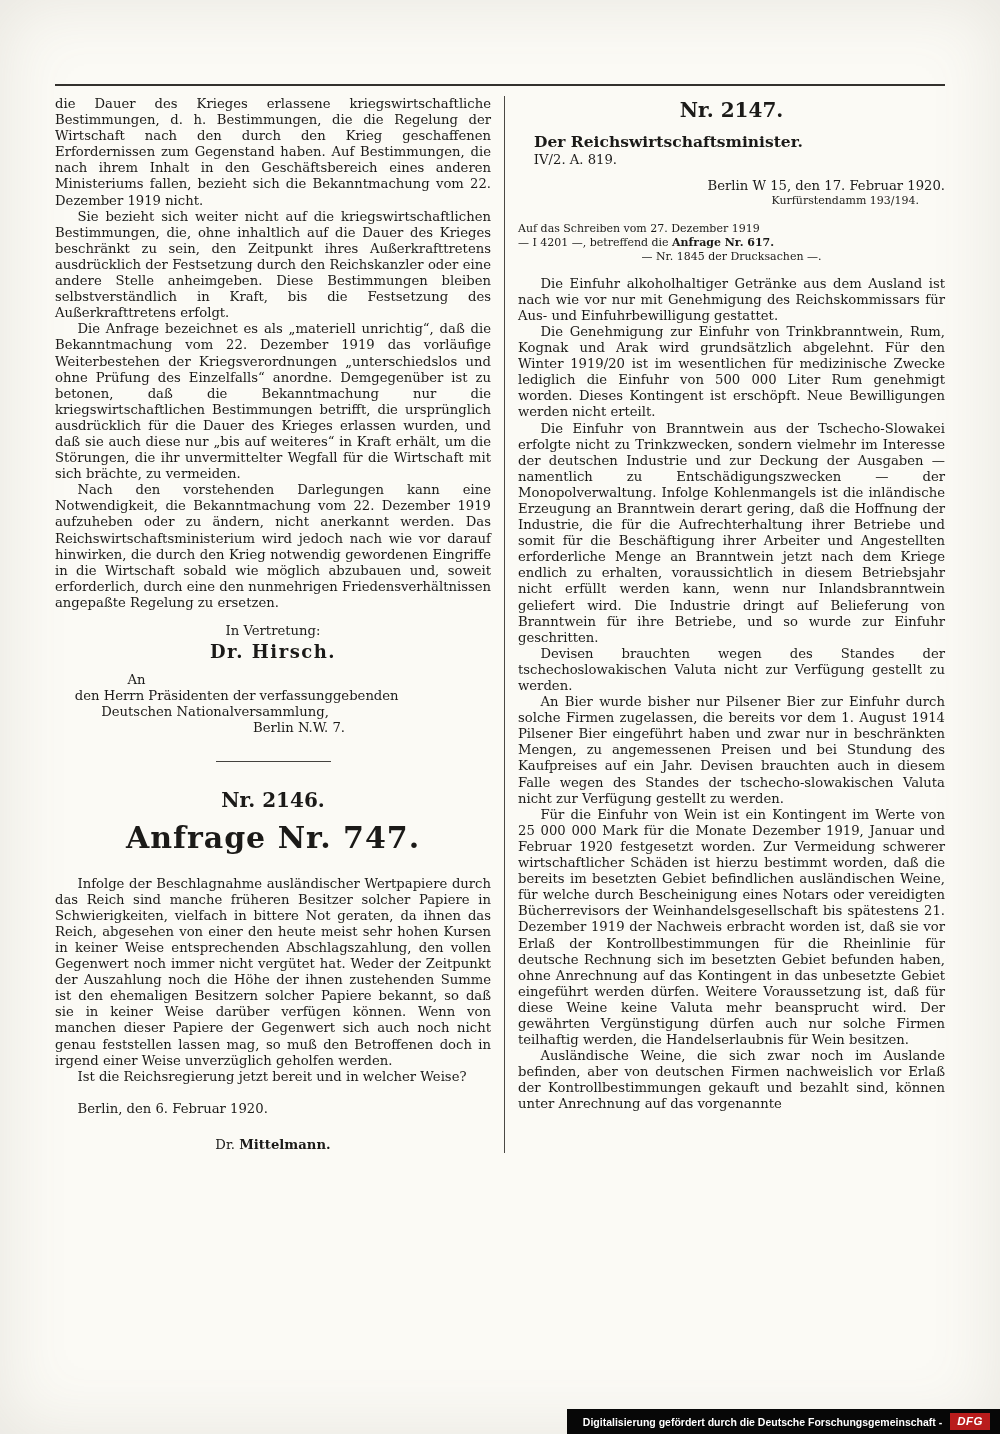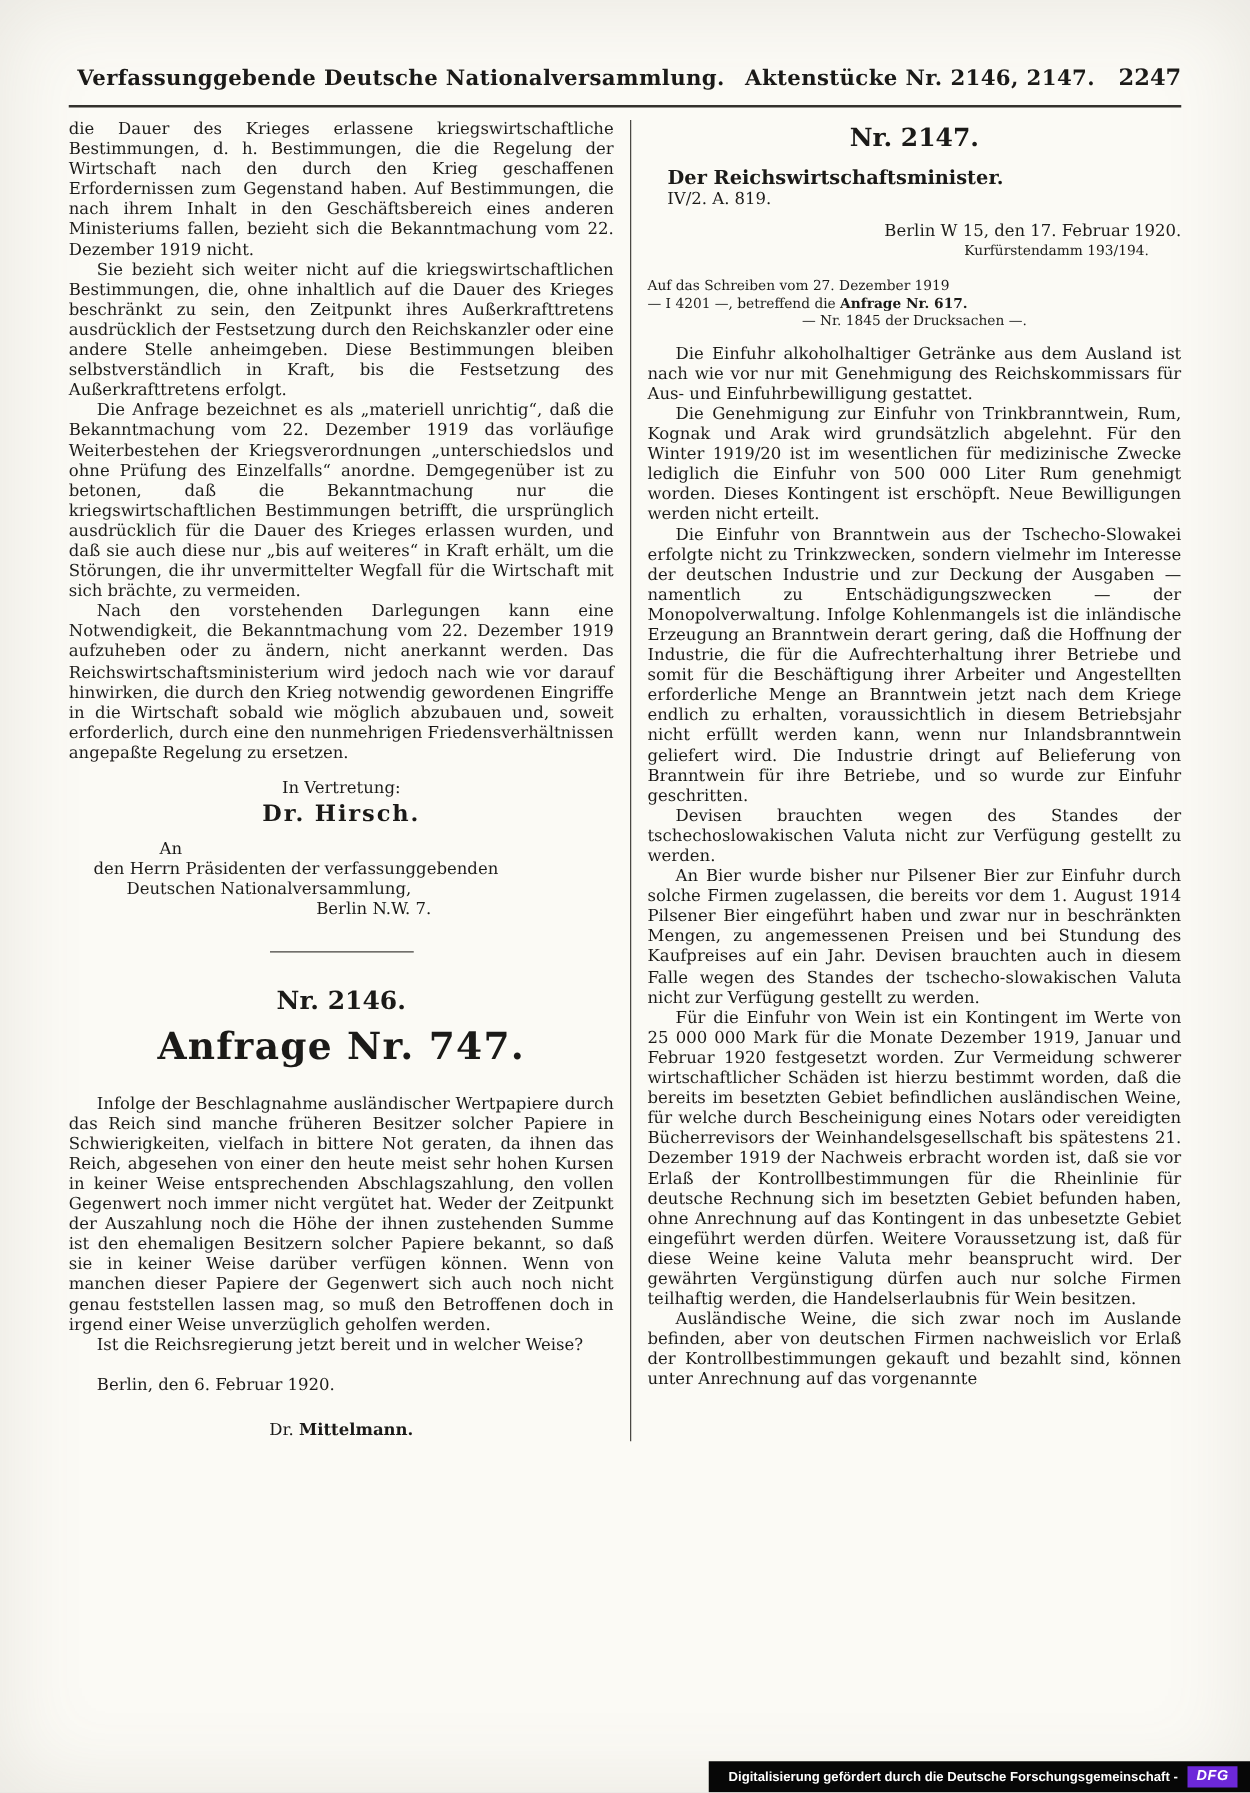--- a/index.html
+++ b/index.html
@@ -64,39 +64,32 @@
     background:#070707;
     display:flex; align-items:center;
     padding:0 10px 0 16px; gap:8px;
   }
   .footer-text {
     color:#ffffff;
     font-family:"Liberation Sans","DejaVu Sans",sans-serif;
     font-size:10.5px; font-weight:bold; white-space:nowrap;
   }
   .dfg-logo {
-    background:#6d28d9; color:#ffffff;
+    background:#b91c1c; color:#ffffff;
     font-family:"Liberation Sans","DejaVu Sans",sans-serif;
     font-weight:bold; font-style:italic;
     font-size:11.5px; line-height:17px;
     padding:0 7px; letter-spacing:0.5px;
   }
 </style>
 </head>
 <body>
 
 <div class="page">
 
-  <header class="page-header">
-    <div class="header-text">
-      <span>Verfassunggebende Deutsche Nationalversammlung.</span>
-      <span class="hdr-docs">Aktenstücke Nr. 2146, 2147.</span>
-    </div>
-    <div class="page-number">2247</div>
-  </header>
   <div class="header-rule"></div>
 
   <main class="columns">
     <section class="col col-left">
         <div class="blk blk-pn">die Dauer des Krieges erlassene kriegswirtschaftliche Bestimmungen, d. h. Bestimmungen, die die Regelung der Wirtschaft nach den durch den Krieg geschaffenen Erfordernissen zum Gegenstand haben. Auf Bestimmungen, die nach ihrem Inhalt in den Geschäftsbereich eines anderen Ministeriums fallen, bezieht sich die Bekanntmachung vom 22. Dezember 1919 nicht.</div>
         <div class="blk blk-p">Sie bezieht sich weiter nicht auf die kriegswirtschaftlichen Bestimmungen, die, ohne inhaltlich auf die Dauer des Krieges beschränkt zu sein, den Zeitpunkt ihres Außerkrafttretens ausdrücklich der Festsetzung durch den Reichskanzler oder eine andere Stelle anheimgeben. Diese Bestimmungen bleiben selbstverständlich in Kraft, bis die Festsetzung des Außerkrafttretens erfolgt.</div>
         <div class="blk blk-p">Die Anfrage bezeichnet es als „materiell unrichtig“, daß die Bekanntmachung vom 22. Dezember 1919 das vorläufige Weiterbestehen der Kriegsverordnungen „unterschiedslos und ohne Prüfung des Einzelfalls“ anordne. Demgegenüber ist zu betonen, daß die Bekanntmachung nur die kriegswirtschaftlichen Bestimmungen betrifft, die ursprünglich ausdrücklich für die Dauer des Krieges erlassen wurden, und daß sie auch diese nur „bis auf weiteres“ in Kraft erhält, um die Störungen, die ihr unvermittelter Wegfall für die Wirtschaft mit sich brächte, zu vermeiden.</div>
         <div class="blk blk-p">Nach den vorstehenden Darlegungen kann eine Notwendigkeit, die Bekanntmachung vom 22. Dezember 1919 aufzuheben oder zu ändern, nicht anerkannt werden. Das Reichswirtschaftsministerium wird jedoch nach wie vor darauf hinwirken, die durch den Krieg notwendig gewordenen Eingriffe in die Wirtschaft sobald wie möglich abzubauen und, soweit erforderlich, durch eine den nunmehrigen Friedensverhältnissen angepaßte Regelung zu ersetzen.</div>
         <div class="blk blk-sigtitle">In Vertretung:</div>
         <div class="blk blk-signame">Dr. Hirsch.</div>

